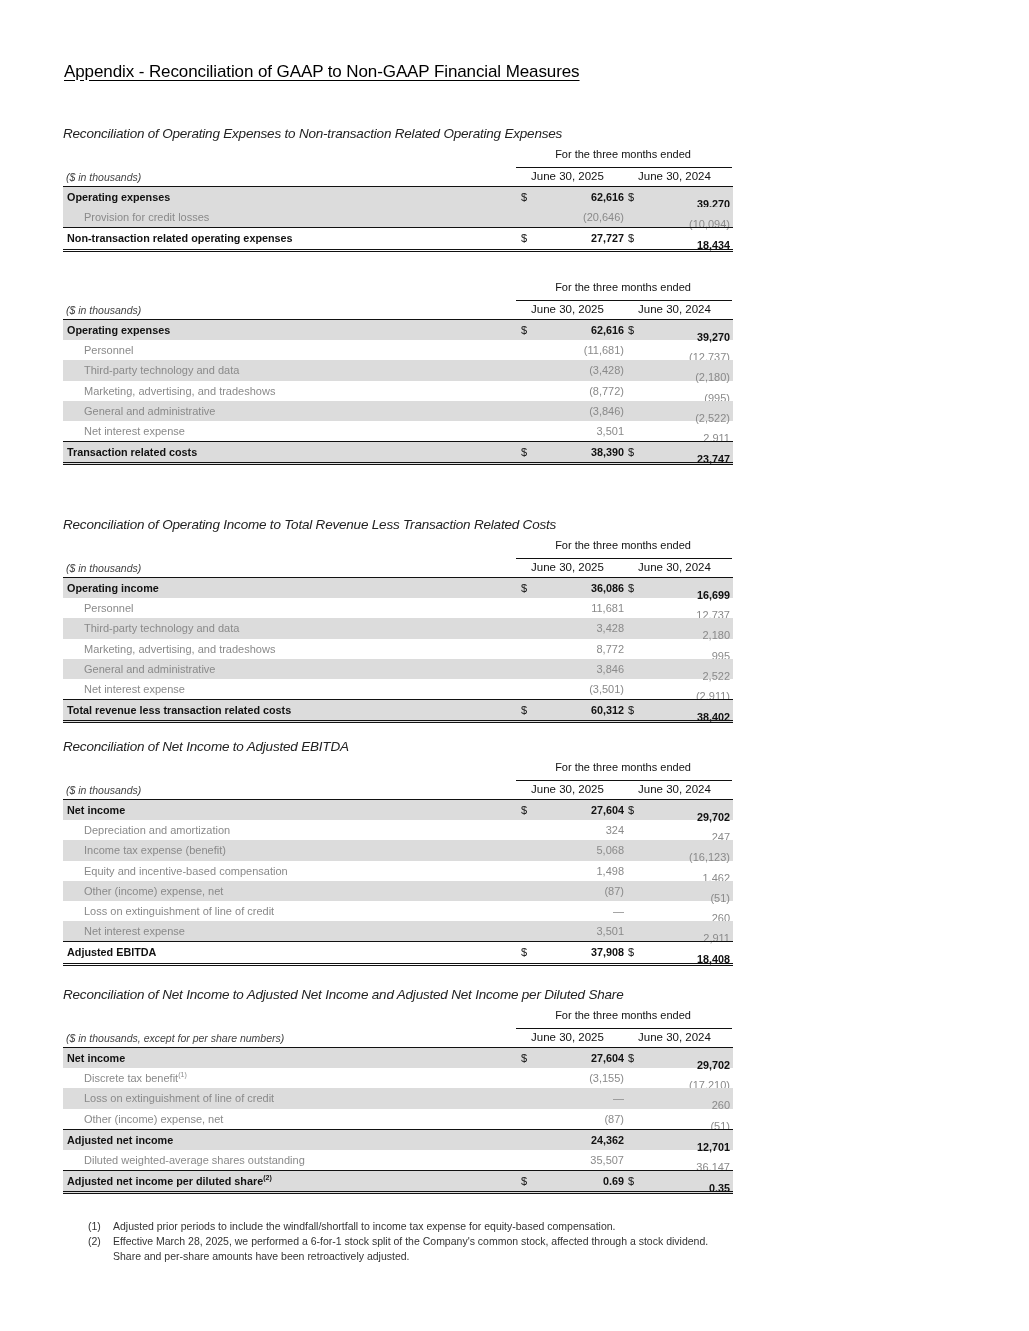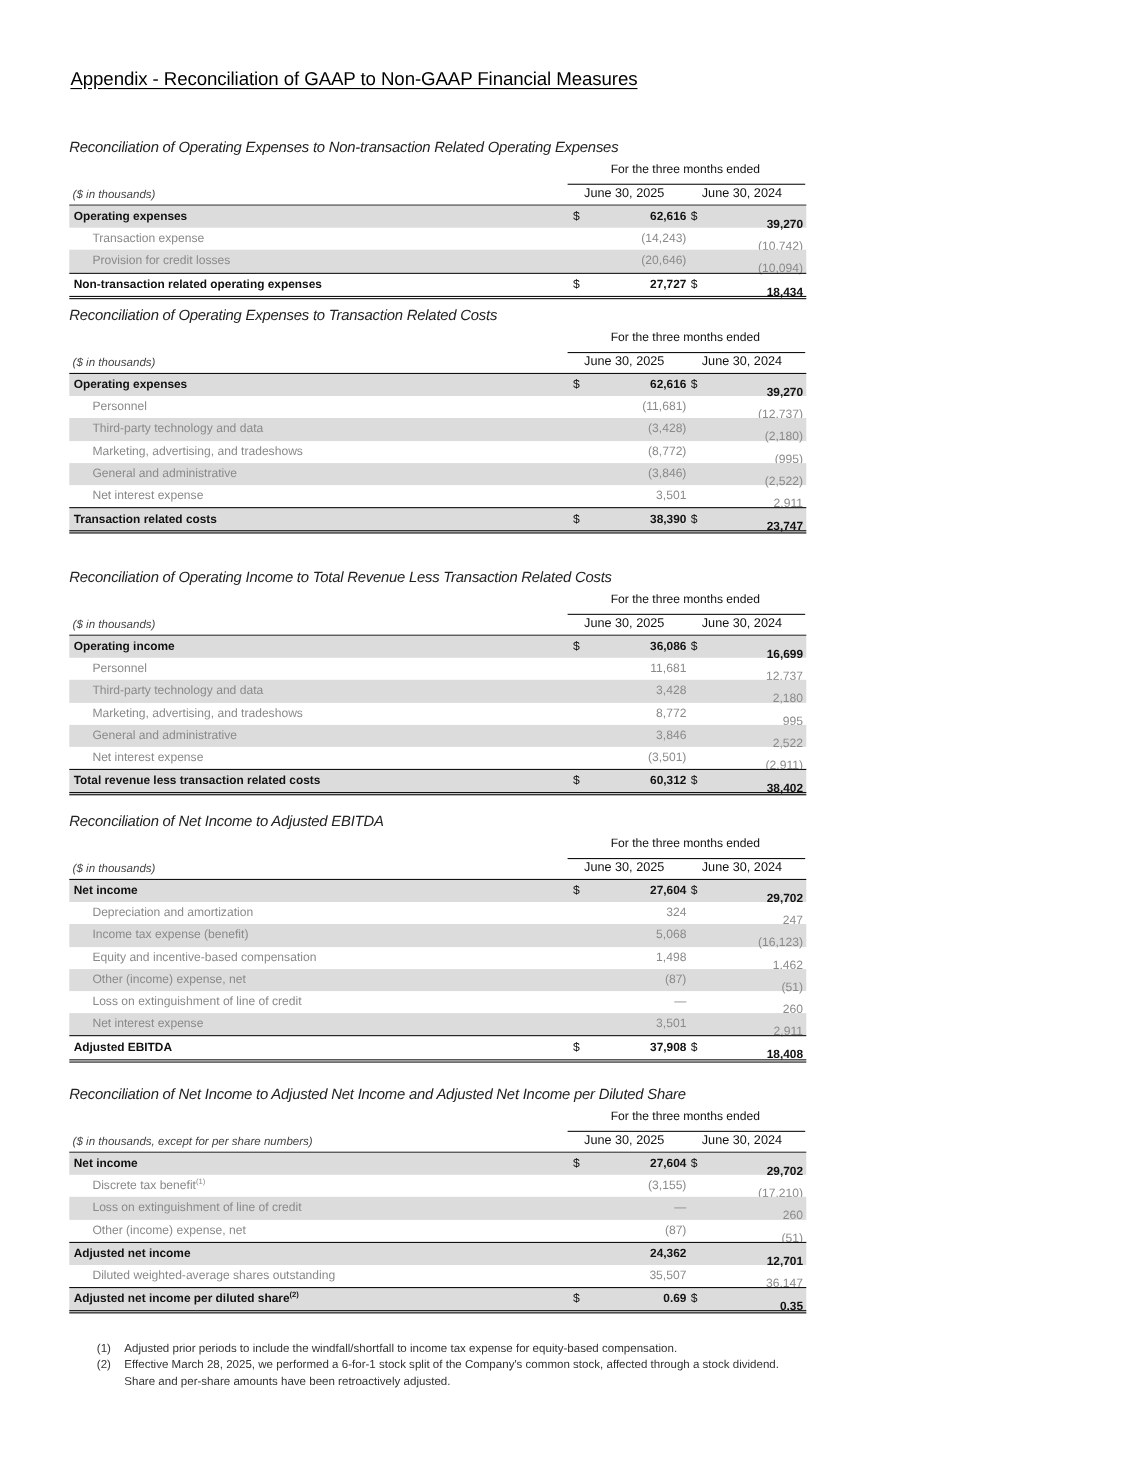--- a/index.html
+++ b/index.html
@@ -50,40 +50,34 @@
         <span class="col-h c1">June 30, 2025</span>
         <span class="col-h c2">June 30, 2024</span>
       </div>
       <div class="row main shaded">
         <span class="label"><span>Operating expenses</span></span>
         <span class="dollar1">$</span>
         <span class="dollar2">$</span>
         <span class="v1">62,616</span>
         <span class="v2">39,270</span>
       </div>
-      <div class="row sub">
-        <span class="label"><span>Transaction expense</span></span>
-        <span class="v1">(14,243)</span>
-        <span class="v2">(10,742)</span>
-      </div>
       <div class="row sub shaded">
         <span class="label"><span>Provision for credit losses</span></span>
         <span class="v1">(20,646)</span>
         <span class="v2">(10,094)</span>
       </div>
       <div class="row main total">
         <span class="label"><span>Non-transaction related operating expenses</span></span>
         <span class="dollar1">$</span>
         <span class="dollar2">$</span>
         <span class="v1">27,727</span>
         <span class="v2">18,434</span>
       </div>
     </div>
     <div class="section" style="top: 277px;">
-      <div class="section-title">Reconciliation of Operating Expenses to Transaction Related Costs</div>
       <div class="period-header">
         <span class="period-label">For the three months ended</span>
         <span class="period-rule"></span>
       </div>
       <div class="col-header-row">
         <span class="units">($ in thousands)</span>
         <span class="col-h c1">June 30, 2025</span>
         <span class="col-h c2">June 30, 2024</span>
       </div>
       <div class="row main shaded">

